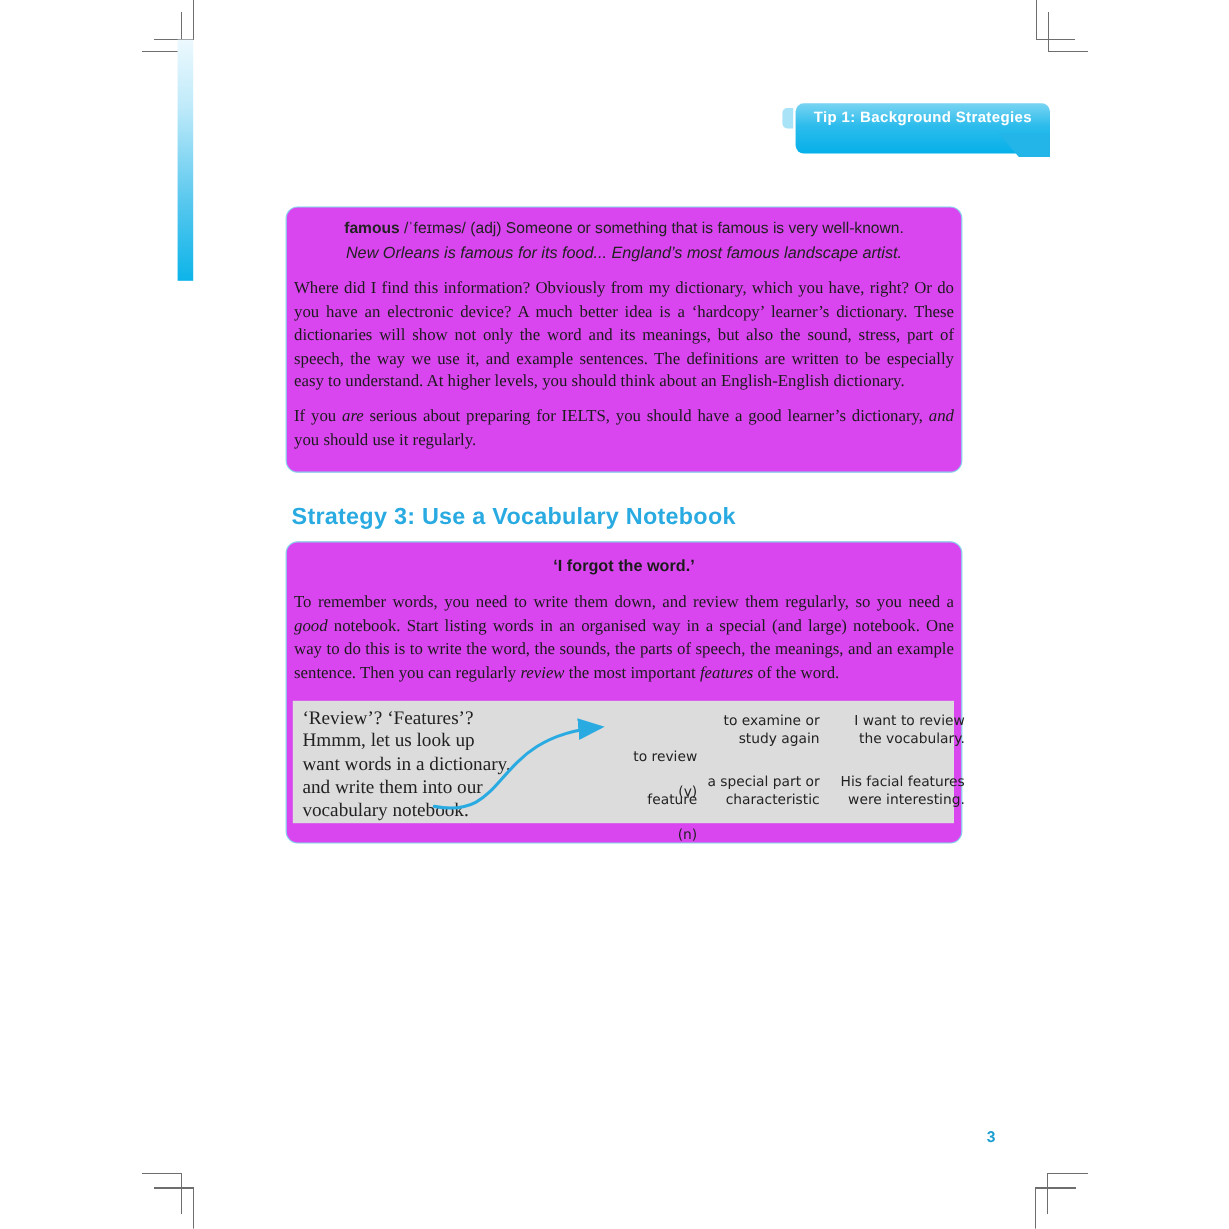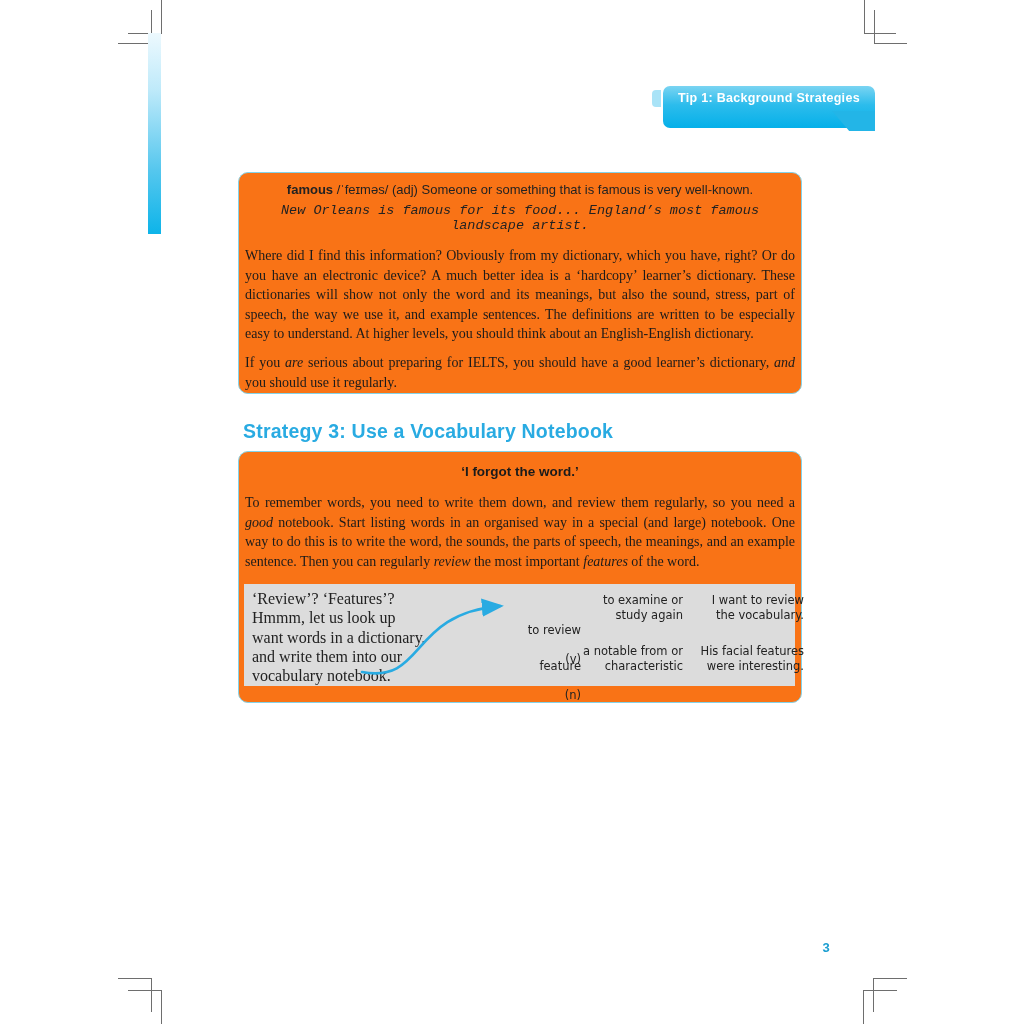--- a/index.html
+++ b/index.html
@@ -21,36 +21,36 @@
     color:#fff;font-weight:bold;font-size:12.5px;line-height:25px;text-align:center;
     letter-spacing:.3px;}
   .ribbon-tail{position:absolute;right:0;top:25px;width:43px;height:20px;background:#23b5e7;
     clip-path:polygon(0 0,100% 0,100% 100%,40% 100%);}
 
   .strategy-heading{position:absolute;left:243px;margin:0;font-size:19.5px;font-weight:bold;
     color:#29abe2;letter-spacing:.2px;line-height:22px;}
   #heading-strategy2{top:143px;}
   #heading-strategy3{top:420px;}
 
-  .rbox{position:absolute;left:238px;width:564px;box-sizing:border-box;background:#f97316;
+  .rbox{position:absolute;left:238px;width:564px;box-sizing:border-box;background:#d946ef;
     border:1.4px solid #84d3e9;border-radius:10px;padding:9px 6px 16px 6px;}
   #box1{top:172px;height:222px;}
   #box2{top:451px;height:252px;}
 
   .serif{font-family:"Liberation Serif",serif;font-size:14px;line-height:19.6px;color:#1b1b1b;}
   .just{text-align:justify;}
   .p1{margin:13px 0 0 0;}
   .p2{margin:9px 0 0 0;}
   .p3{margin:14px 0 0 0;}
   em{font-style:italic;}
 
   .dict-line{text-align:center;font-size:13px;color:#222;
     font-family:"Liberation Sans","DejaVu Sans",sans-serif;}
   .dict-example{text-align:center;font-style:italic;font-size:13.5px;margin-top:6px;color:#222;
-    font-family:Liberation Mono, monospace;}
+    font-family:Liberation Sans, sans-serif;}
   .quote{text-align:center;font-weight:bold;font-size:13.5px;color:#1b1b1b;margin-top:3px;}
 
   .vocab{position:absolute;left:5px;top:132px;width:551px;height:102px;background:#dcdcdc;}
   .note{position:absolute;left:8px;top:5px;font-family:"Liberation Serif",serif;
     font-size:16px;line-height:19.3px;color:#222;}
   .cell{position:absolute;text-align:right;font-family:"DejaVu Sans",sans-serif;
     font-size:11.5px;line-height:14.8px;color:#222;white-space:pre-line;}
   .arrow-svg{position:absolute;left:112px;top:8px;}
 
   .page-number{position:absolute;left:818px;top:940px;width:16px;text-align:center;
@@ -116,21 +116,21 @@
       </div>
       <div class="cell" style="left:319px;top:9px;width:120px">to examine or
 study again</div>
       <div class="cell" style="left:430px;top:9px;width:130px">I want to review
 the vocabulary.</div>
 
       <div class="cell" style="left:247px;top:60px;width:90px">
         <div>feature</div>
         <div>(n)</div>
       </div>
-      <div class="cell" style="left:319px;top:60px;width:120px">a notable from or
+      <div class="cell" style="left:319px;top:60px;width:120px">a special part or
 characteristic</div>
       <div class="cell" style="left:430px;top:60px;width:130px">His facial features
 were interesting.</div>
     </div>
   </div>
 
   <div class="page-number">3</div>
 
 </div>
 

